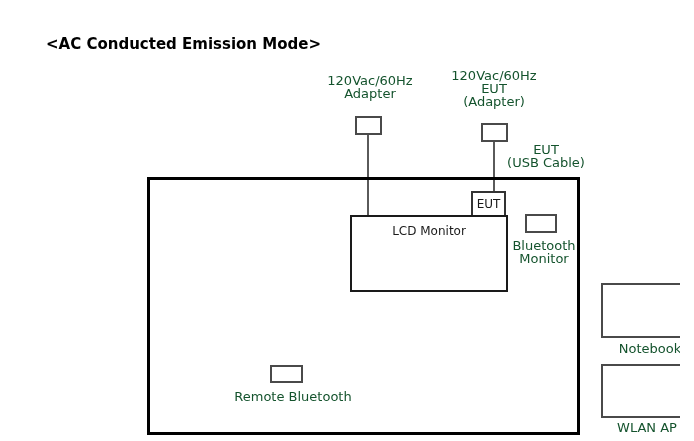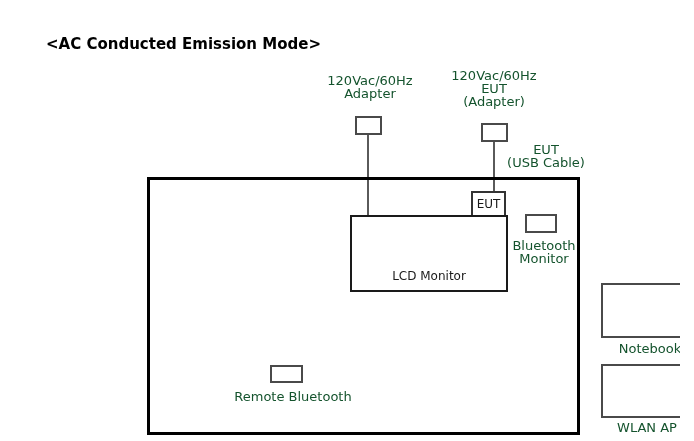--- a/index.html
+++ b/index.html
@@ -4,21 +4,21 @@
 <style>
   * { margin:7px; padding:0; box-sizing:border-box; }
   body { background:#ffffff; font-family:"DejaVu Sans", sans-serif; }
   #canvas { position:relative; width:694px; height:441px; background:#fff; overflow:hidden; }
   .title { position:absolute; left:18px; top:7px; font-size:15px; font-weight:bold; color:#000; }
   .lbl { position:absolute; font-size:13px; line-height:13px; color:#14532d; text-align:center; white-space:pre-line; }
   .box { position:absolute; border:2px solid #4a4a4a; background:#fff; }
   .line { position:absolute; width:2px; background:#5a5a5a; }
   .bigrect { position:absolute; border:3px solid #000; background:transparent; }
   .eut-box { display:flex; align-items:center; justify-content:center; font-size:12px; color:#1a1a1a; border:2px solid #333; }
-  .lcd-box { display:flex; align-items:flex-end; justify-content:center; font-size:12px; color:#1a1a1a; border:2px solid #1a1a1a; }
+  .lcd-box { display:flex; align-items:flex-start; justify-content:center; font-size:12px; color:#1a1a1a; border:2px solid #1a1a1a; }
 </style>
 </head>
 <body>
 
 <div id="canvas">
   <div class="title">&lt;AC Conducted Emission Mode&gt;</div>
 
   <div class="lbl" style="left:282px; top:46px; width:120px;">120Vac/60Hz
 Adapter</div>
   <div class="lbl" style="left:406px; top:41px; width:120px;">120Vac/60Hz

